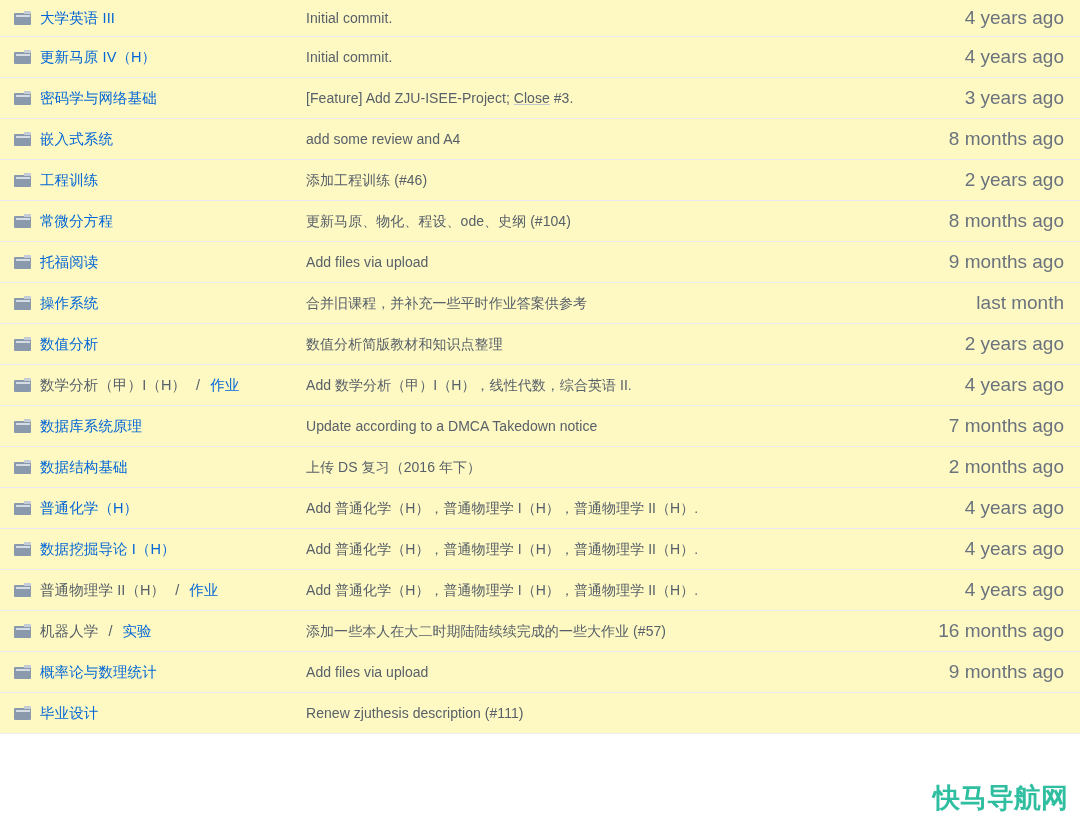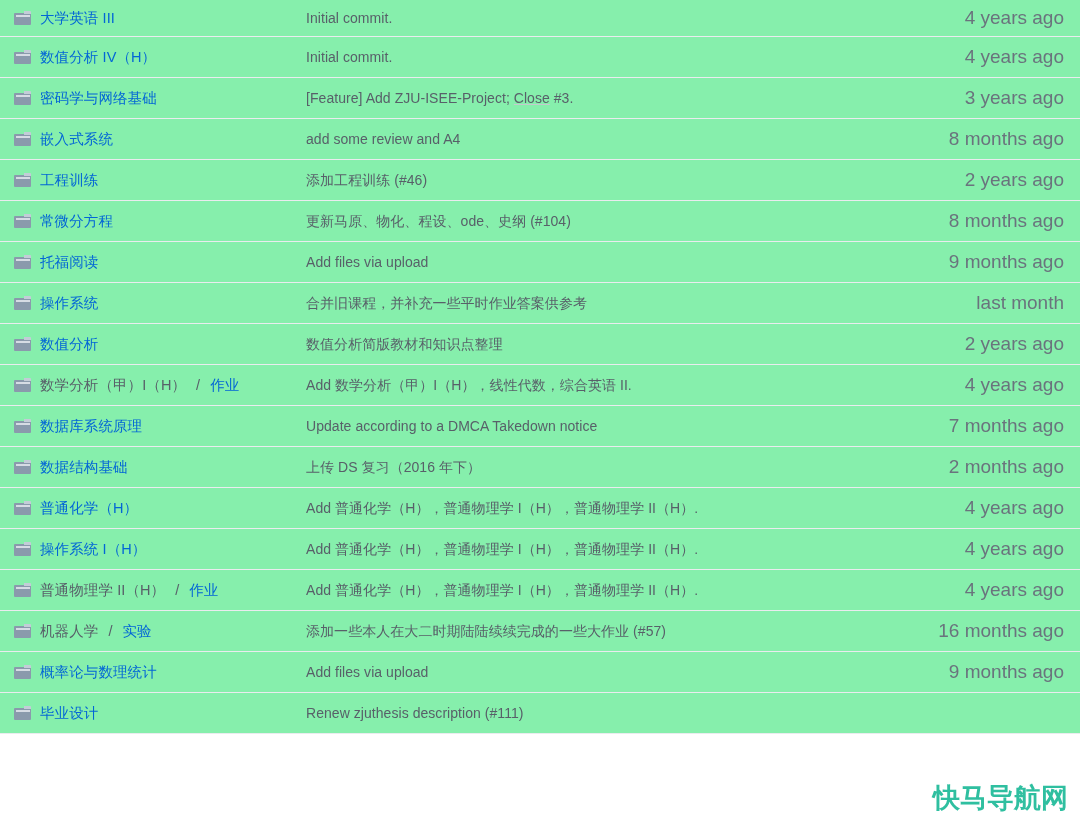--- a/index.html
+++ b/index.html
@@ -19,21 +19,21 @@
 
   .file-table {
     width: 1080px;
     border-collapse: collapse;
     table-layout: fixed;
   }
 
   .file-row {
     height: 41px;
     border-bottom: 1px solid #eaecef;
-    background: #86efac;
+    background: #fef9c3;
   }
   .file-row.is-hovered {
     background: #f6f8fa;
   }
   
   .file-row.first-row {
     height: 36px;
   }
 
   .cell {
@@ -160,21 +160,21 @@
         <td class="cell cell-age">4 years ago</td>
       </tr>
       <tr class="file-row">
         <td class="cell cell-name">
           <div class="name-wrap">
             <span class="folder-icon">
               <span class="body"></span>
               <span class="notch"></span>
               <span class="lid"></span>
             </span>
-            <a class="name-link" href="#">数值分析 IV（H）</a>
+            <a class="name-link" href="#">更新马原 IV（H）</a>
           </div>
         </td>
         <td class="cell cell-msg"><span class="msg-text">Initial commit.</span></td>
         <td class="cell cell-age">4 years ago</td>
       </tr>
       <tr class="file-row">
         <td class="cell cell-name">
           <div class="name-wrap">
             <span class="folder-icon">
               <span class="body"></span>
@@ -330,21 +330,21 @@
         <td class="cell cell-age">4 years ago</td>
       </tr>
       <tr class="file-row">
         <td class="cell cell-name">
           <div class="name-wrap">
             <span class="folder-icon">
               <span class="body"></span>
               <span class="notch"></span>
               <span class="lid"></span>
             </span>
-            <a class="name-link" href="#">操作系统 I（H）</a>
+            <a class="name-link" href="#">数据挖掘导论 I（H）</a>
           </div>
         </td>
         <td class="cell cell-msg"><span class="msg-text">Add 普通化学（H），普通物理学 I（H），普通物理学 II（H）.</span></td>
         <td class="cell cell-age">4 years ago</td>
       </tr>
       <tr class="file-row">
         <td class="cell cell-name">
           <div class="name-wrap">
             <span class="folder-icon">
               <span class="body"></span>

